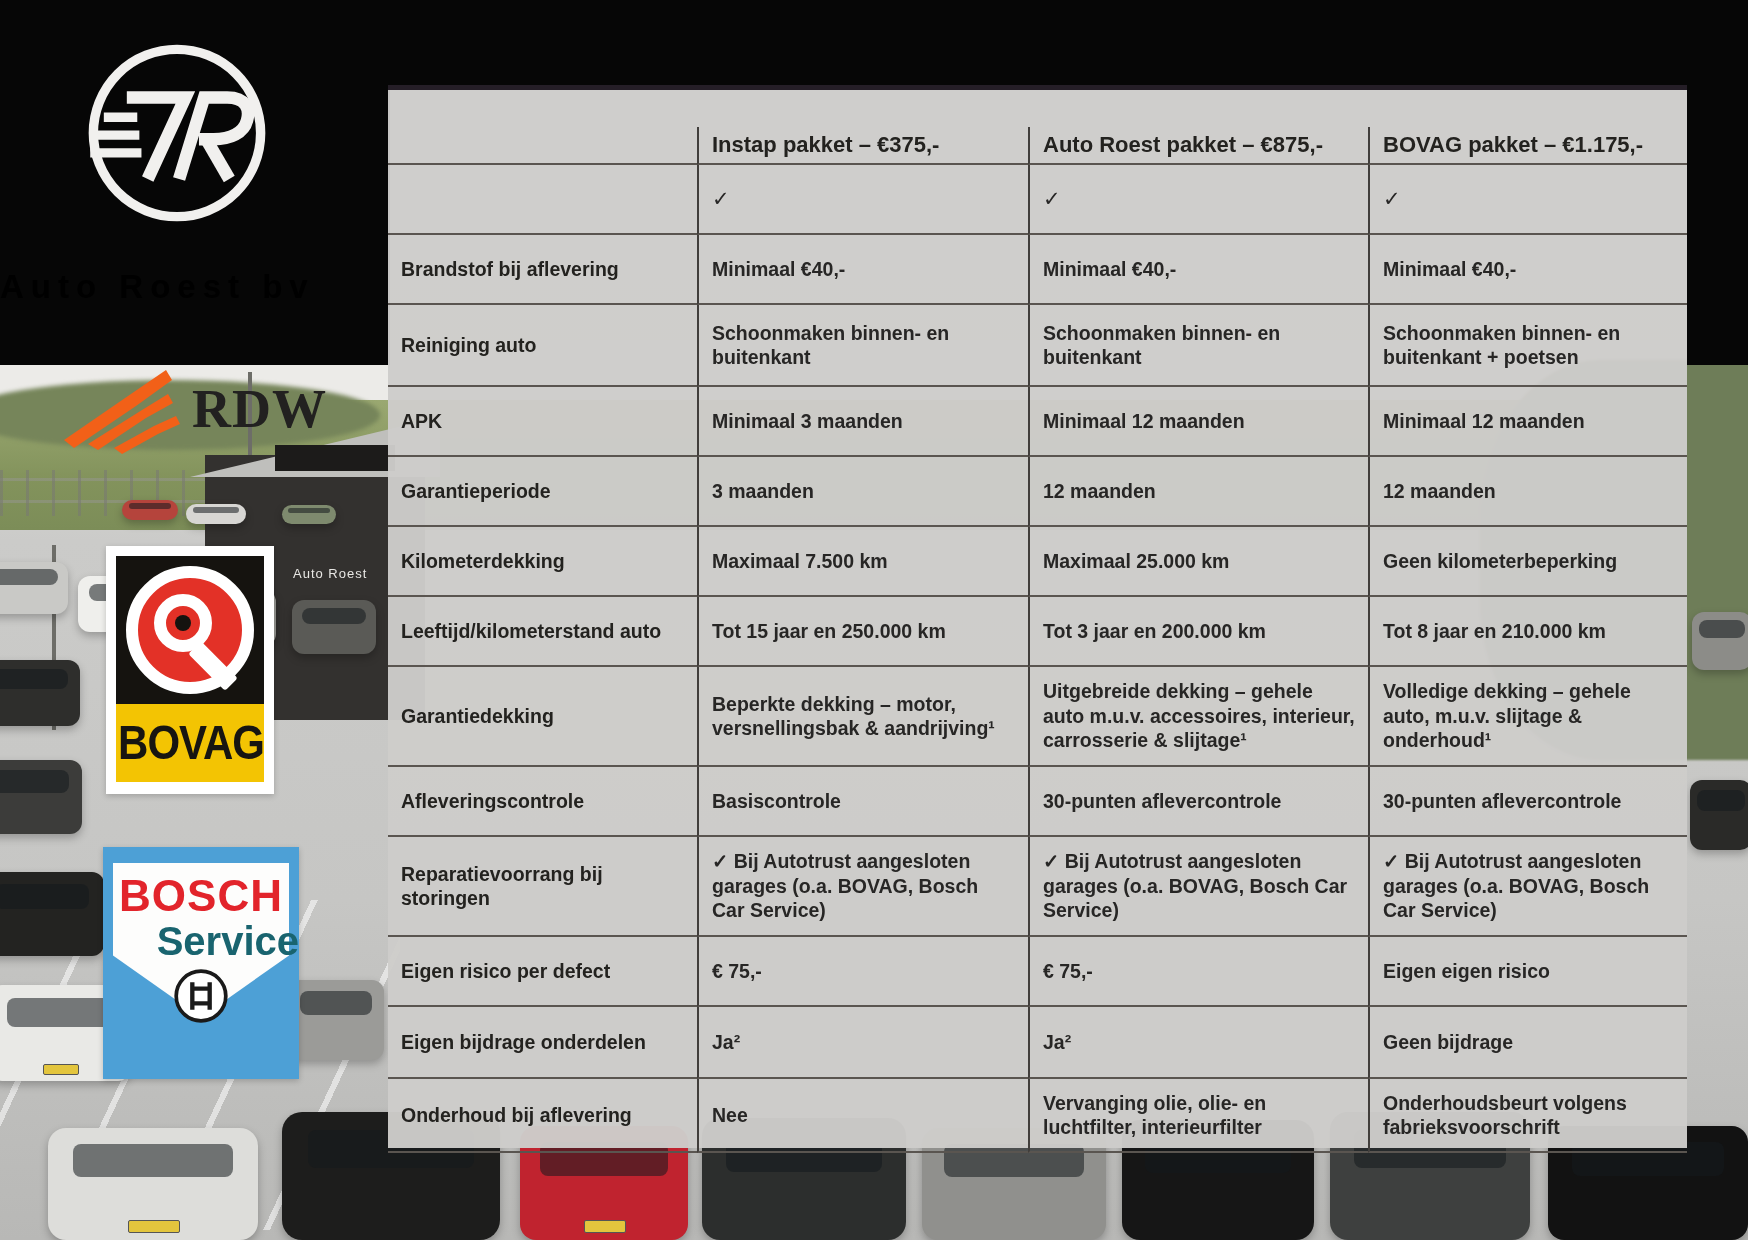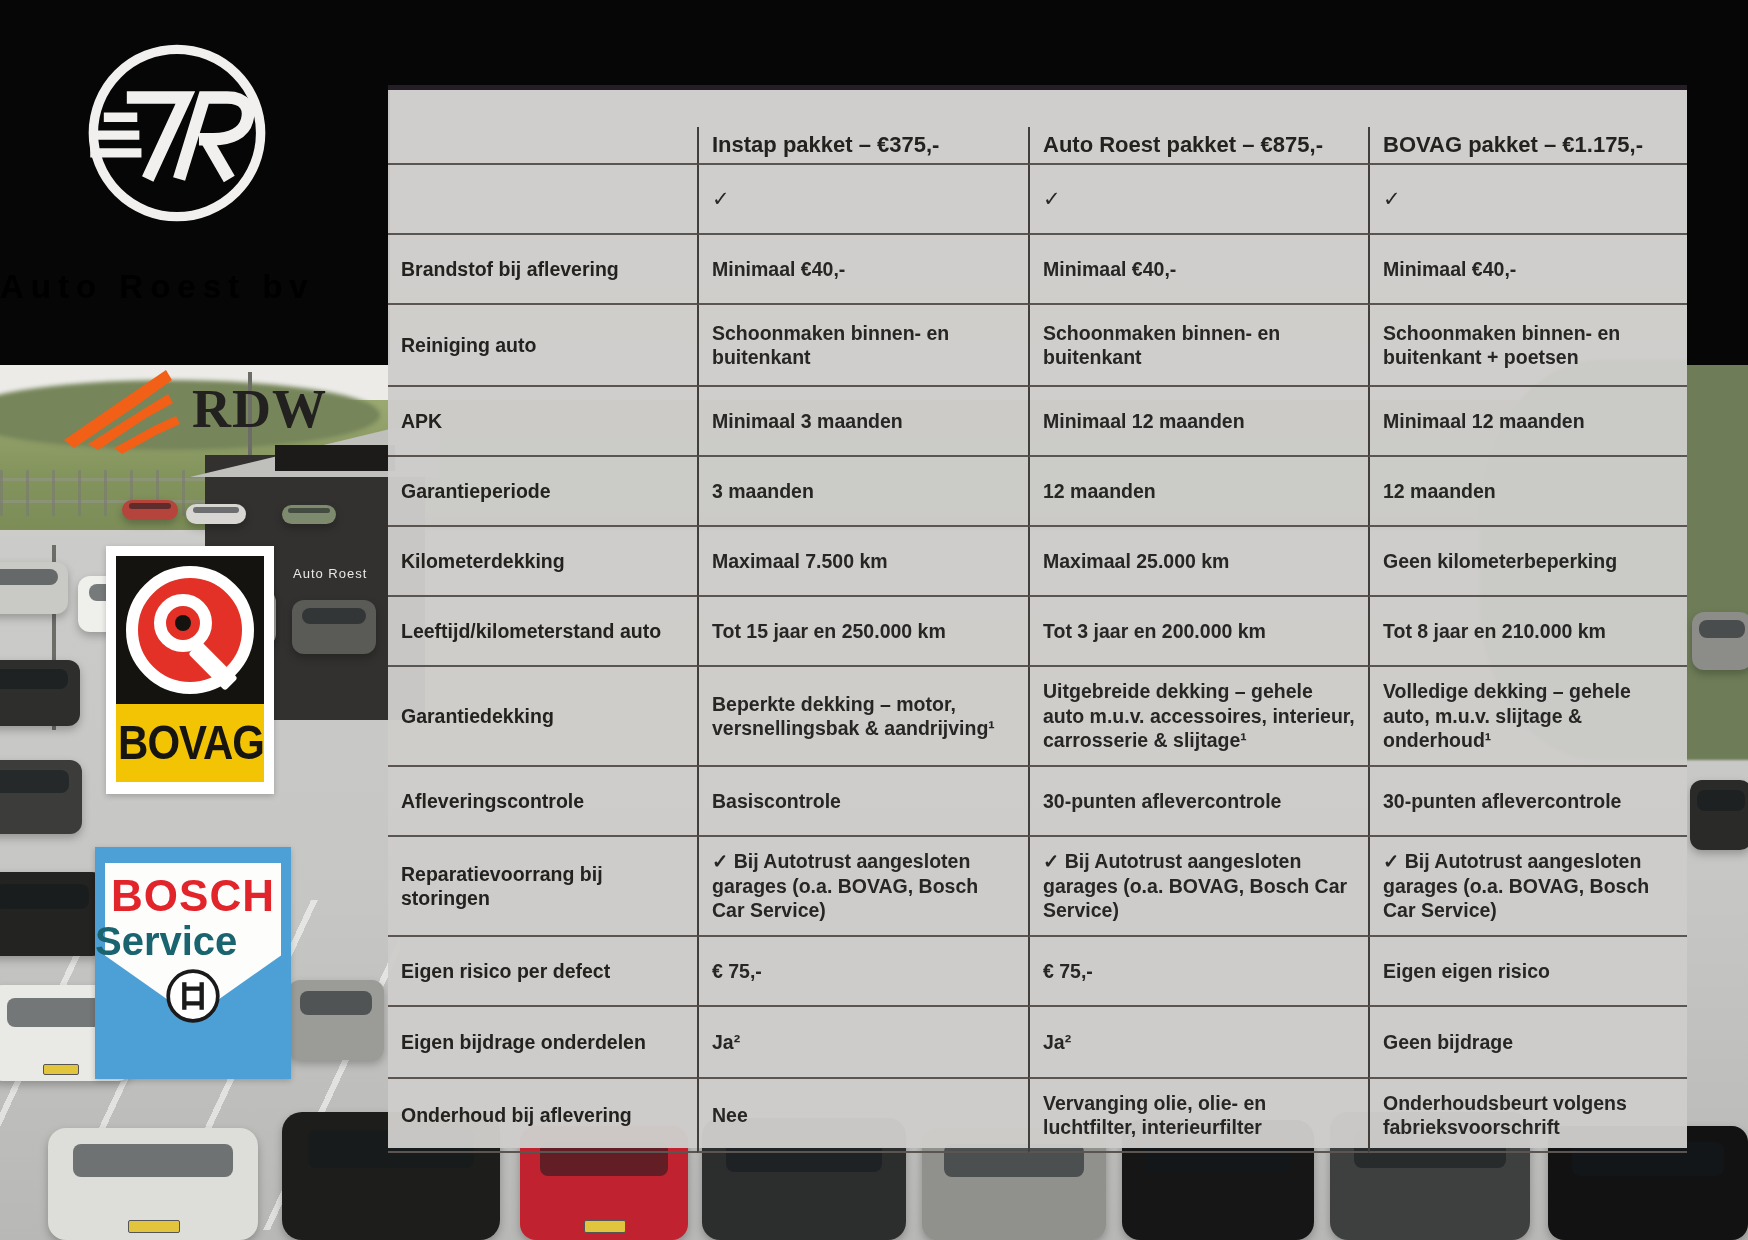--- a/index.html
+++ b/index.html
@@ -47,27 +47,27 @@
   .bovag{position:absolute;left:106px;top:546px;width:168px;height:248px;background:#fff;z-index:3;
          box-shadow:0 2px 6px rgba(0,0,0,.2);padding:10px 10px 0 10px;box-sizing:border-box;}
   .bovag-badge{position:relative;width:148px;height:148px;background:#15130f;}
   .bovag-ring{position:absolute;left:10px;top:10px;width:104px;height:104px;border:12px solid #fff;
               border-radius:50%;background:#e33127;}
   .bovag-q{position:absolute;left:38px;top:38px;width:34px;height:34px;border:12px solid #fff;border-radius:50%;}
   .bovag-q::after{content:"";position:absolute;left:9px;top:9px;width:16px;height:16px;background:#15130f;border-radius:50%;}
   .bovag-handle{position:absolute;left:88px;top:84px;width:18px;height:52px;background:#fff;transform:rotate(-45deg);border-radius:3px;}
   .bovag-band{position:relative;width:148px;height:78px;background:#f3c403;display:flex;align-items:center;justify-content:flex-end;}
   .bovag-band span{font-size:42px;font-weight:800;color:#171511;letter-spacing:-1px;transform:scaleY(1.15);}
-  .bosch{position:absolute;left:95px;top:847px;width:196px;height:232px;background:#4da0d6;z-index:3;
+  .bosch{position:absolute;left:103px;top:847px;width:196px;height:232px;background:#4da0d6;z-index:3;
          box-shadow:0 2px 6px rgba(0,0,0,.2);}
   .bosch-white{position:absolute;left:10px;top:16px;width:176px;height:168px;background:#fdfdfc;
                clip-path:polygon(0 0,100% 0,100% 55%,50% 92%,0 55%);}
   .bosch-b{position:absolute;left:0;top:24px;width:196px;text-align:center;color:#e2242b;
            font-size:44px;font-weight:800;letter-spacing:1px;}
-  .bosch-s{position:absolute;left:0;top:72px;width:196px;text-align:left;color:#19646f;
+  .bosch-s{position:absolute;left:0;top:72px;width:196px;text-align:right;color:#19646f;
            font-size:40px;font-weight:700;}
   .bosch-sym{position:absolute;left:67px;top:118px;width:62px;height:62px;}
 
   
   .pkg-table{position:absolute;left:388px;top:85px;width:1299px;height:1063px;z-index:4;
              display:grid;grid-template-columns:309px 331px 340px 319px;
              grid-template-rows:75px 70px 70px 82px 70px 70px 70px 70px 100px 70px 100px 70px 72px 74px;
              background:rgba(205,204,202,.97);border-top:5px solid #251e27;box-sizing:border-box;}
   .cell{display:flex;align-items:center;box-sizing:border-box;padding:6px 12px 6px 13px;
         border-bottom:2px solid #5a5550;color:#272625;font-weight:700;font-size:19.5px;line-height:1.25;}

